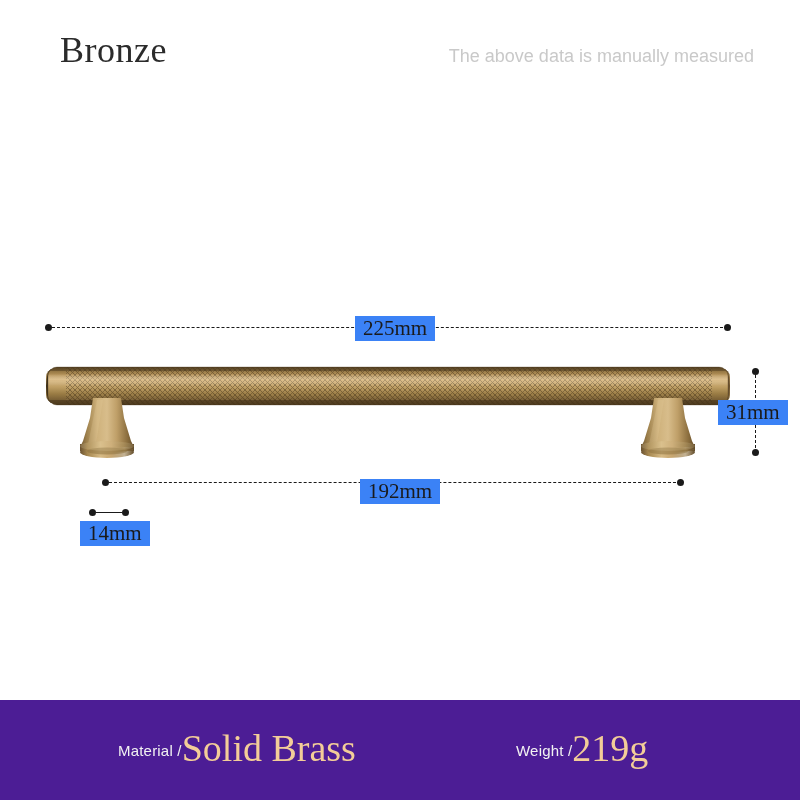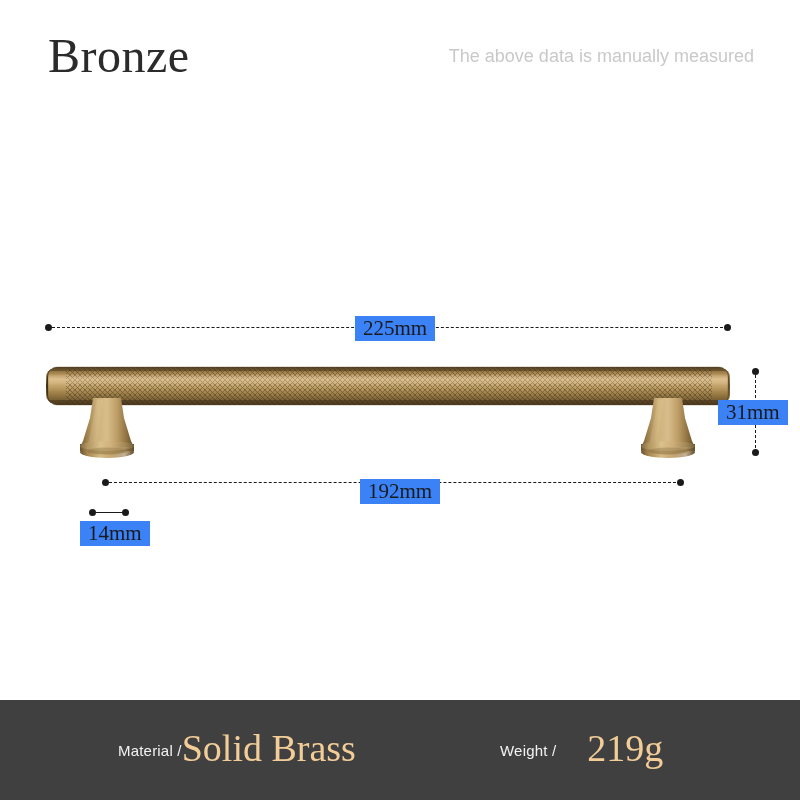--- a/index.html
+++ b/index.html
@@ -14,24 +14,24 @@
     position: relative;
     width: 800px;
     height: 800px;
     background: #ffffff;
     overflow: hidden;
   }
 
   
   #title {
     position: absolute;
-    left: 48px;
+    left: 60px;
     top: 32px;
     font-family: "Liberation Serif", serif;
-    font-size: 48px;
+    font-size: 36px;
     line-height: 1;
     color: #2b2b2b;
     letter-spacing: 0.5px;
     white-space: nowrap;
   }
   #note {
     position: absolute;
     right: 46px;
     top: 46px;
     text-align: right;
@@ -85,21 +85,21 @@
     pointer-events: none;
   }
 
   
   #specbar {
     position: absolute;
     left: 0;
     top: 700px;
     width: 800px;
     height: 100px;
-    background: #404040;
+    background: #4c1d95;
   }
   .spec-group {
     position: absolute;
     top: 0;
     height: 100px;
     display: flex;
     align-items: center;
   }
   .spec-key {
     font-family: "Liberation Sans", sans-serif;
@@ -111,21 +111,21 @@
   .spec-val {
     font-family: "Liberation Serif", serif;
     font-size: 38px;
     color: #f3cd98;
     white-space: nowrap;
     line-height: 1;
     position: relative;
     top: -2px;
   }
   #spec-material { left: 118px; }
-  #spec-weight { left: 500px; gap: 31px; }
+  #spec-weight { left: 516px; }
 </style>
 </head>
 <body>
 
 <div id="page">
 
   <div id="title">Bronze</div>
 
   <div id="note">
     <div>The above data is manually measured</div>

